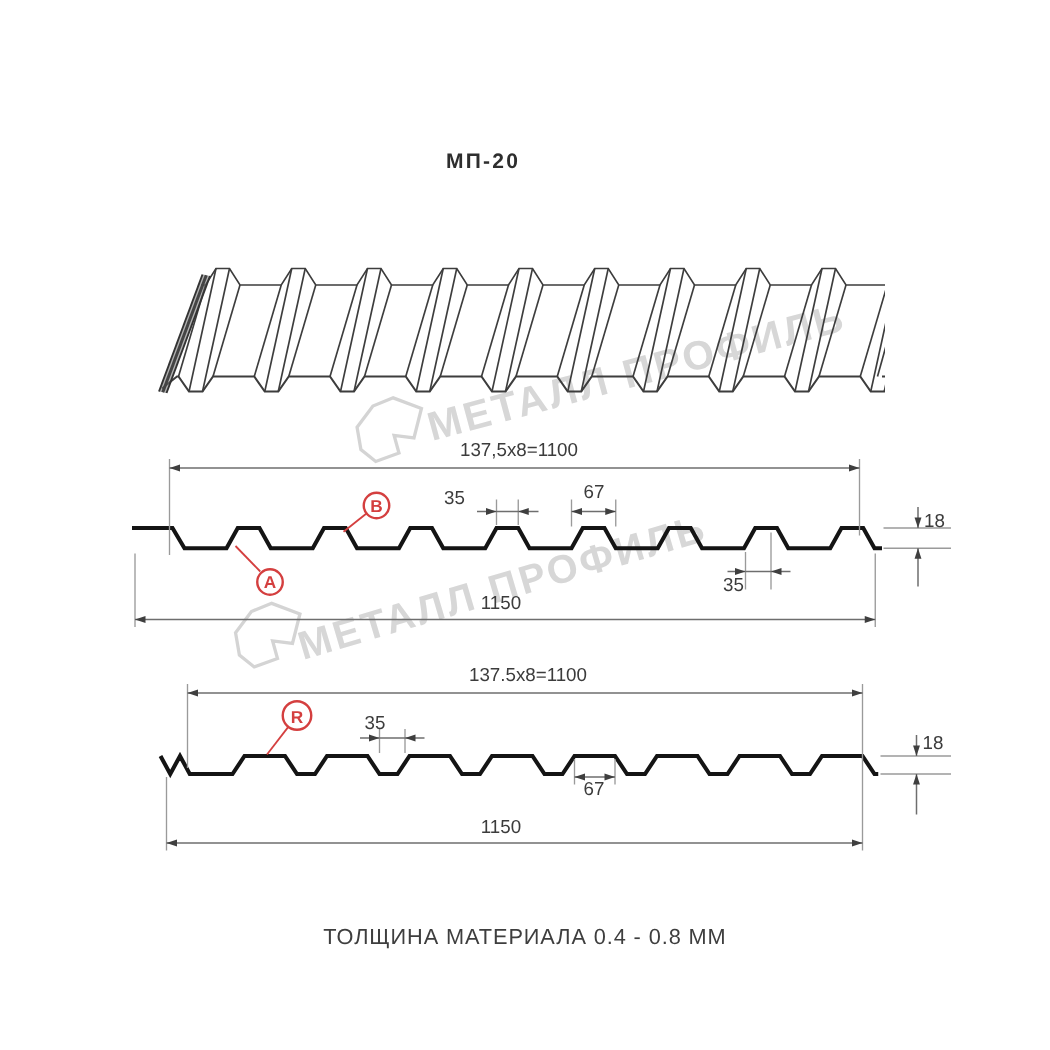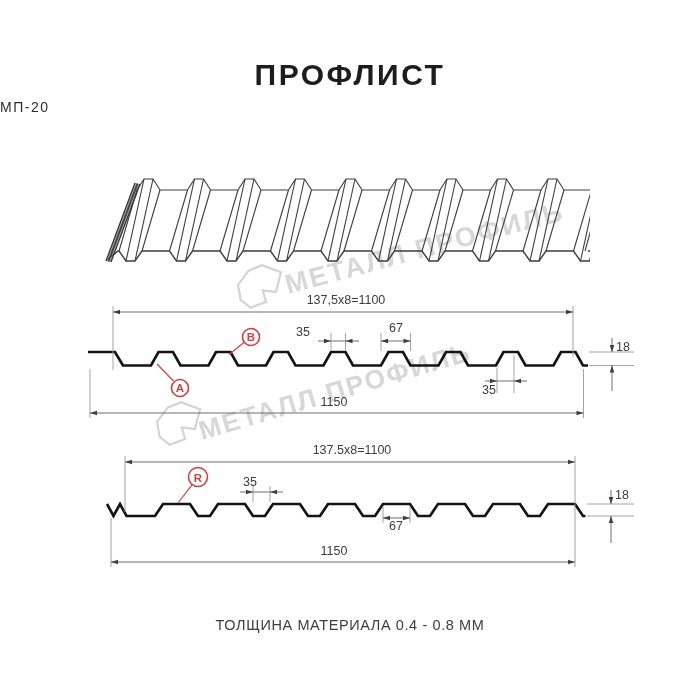--- a/index.html
+++ b/index.html
@@ -1,34 +1,33 @@
 <!DOCTYPE html>
 <html><head>
 <meta charset="utf-8">
 <style>
   html,body{margin:0;padding:0;background:#fff;}
   #page{position:relative;width:700px;height:700px;background:#ffffff;overflow:hidden;
         font-family:"Liberation Sans",sans-serif;}
   .title{position:absolute;top:58px;left:0;width:700px;text-align:center;
          font-size:30px;font-weight:bold;letter-spacing:2.5px;color:#1d1d1d;}
-  .subtitle{position:absolute;top:99px;left:0;width:644px;
-         font-size:14px;font-weight:normal;letter-spacing:1.5px;color:#2e2e2e;}
+  .subtitle{position:absolute;top:99px;left:0;width:644px;text-align:center;
+         font-size:14px;font-weight:bold;letter-spacing:1.5px;color:#2e2e2e;}
   .footer{position:absolute;top:617px;left:0;width:700px;text-align:center;
          font-size:14.5px;font-weight:normal;letter-spacing:0.6px;color:#3e3e3e;}
   svg{position:absolute;left:0;top:0;}
   text.dim{font-family:"Liberation Sans",sans-serif;font-size:12.5px;fill:#3c3c3c;}
   text.marker{font-family:"Liberation Sans",sans-serif;font-size:11.5px;font-weight:bold;}
   text.wm{font-family:"Liberation Sans",sans-serif;font-weight:bold;letter-spacing:2px;}
 </style>
 </head>
 <body>
 
 <div id="page">
 
-  <div class="title">ПРОФЛИСТ</div>
   <div class="subtitle">МП-20</div>
 
   <svg id="cv" width="700" height="700" viewBox="0 0 700 700">
     <defs>
       <clipPath id="sheetClip">
           <rect x="103" y="170" width="487" height="98"></rect>
         </clipPath>
     </defs>
 
     <g id="wm1">

